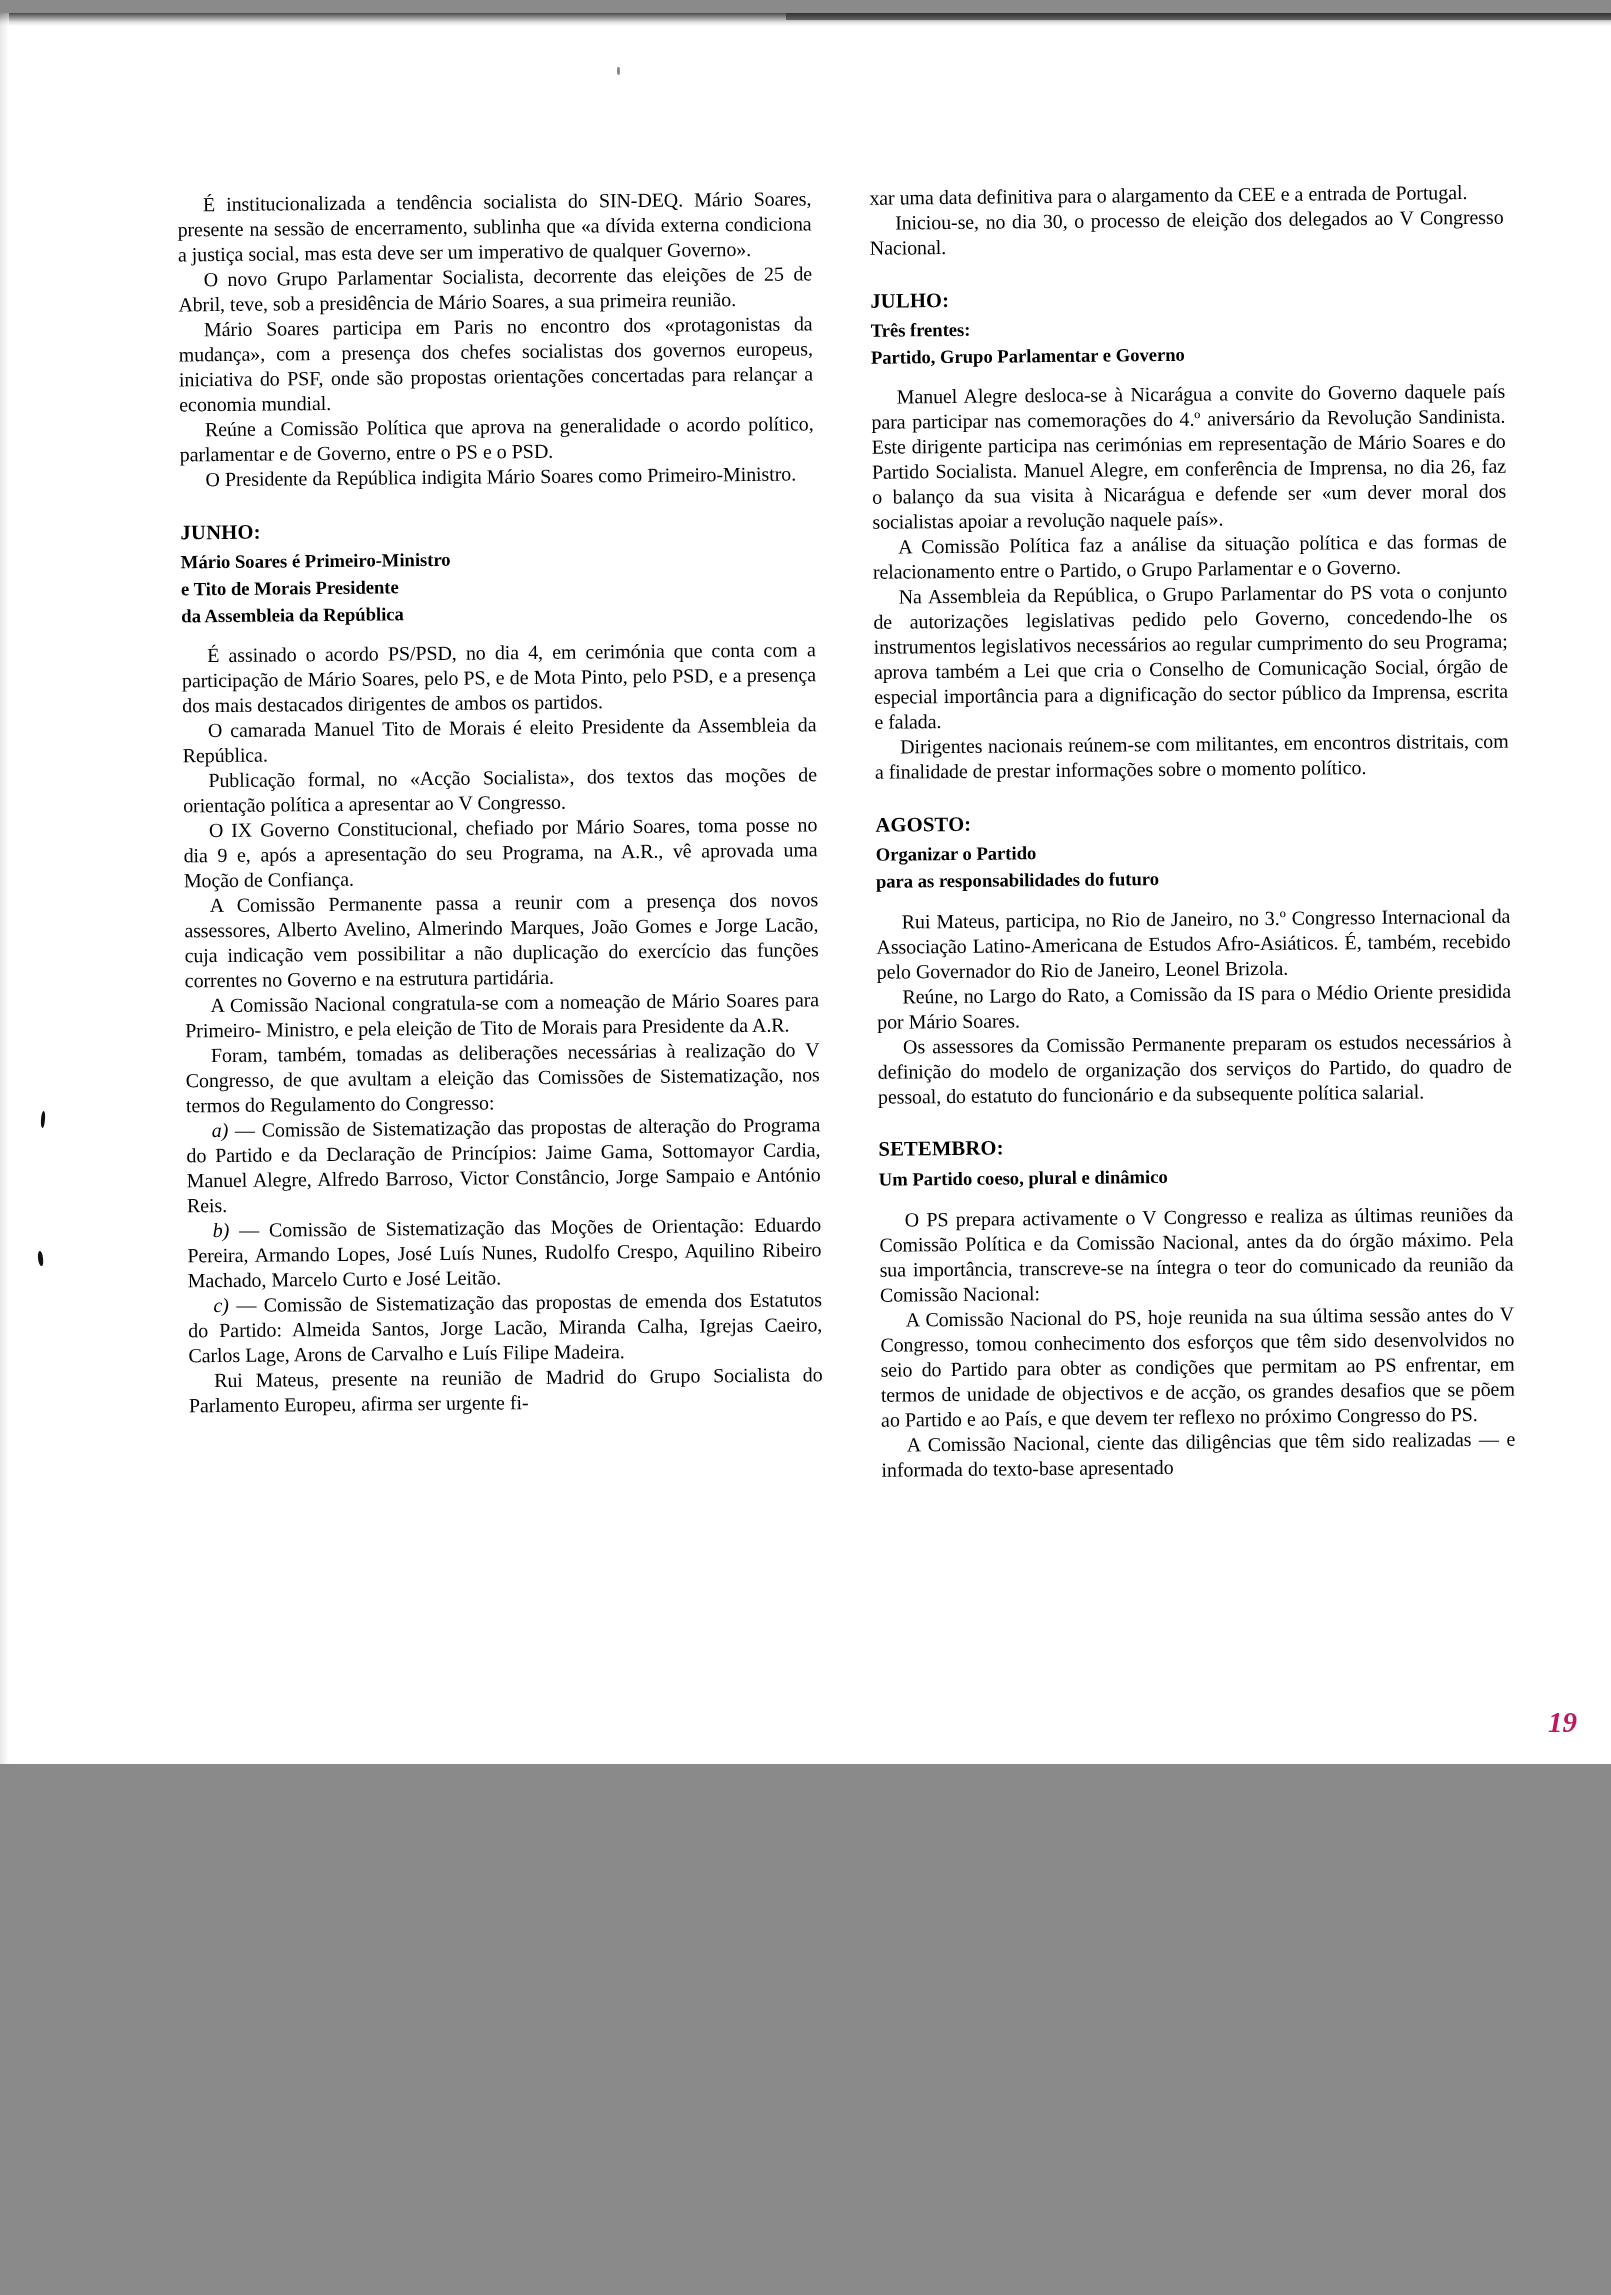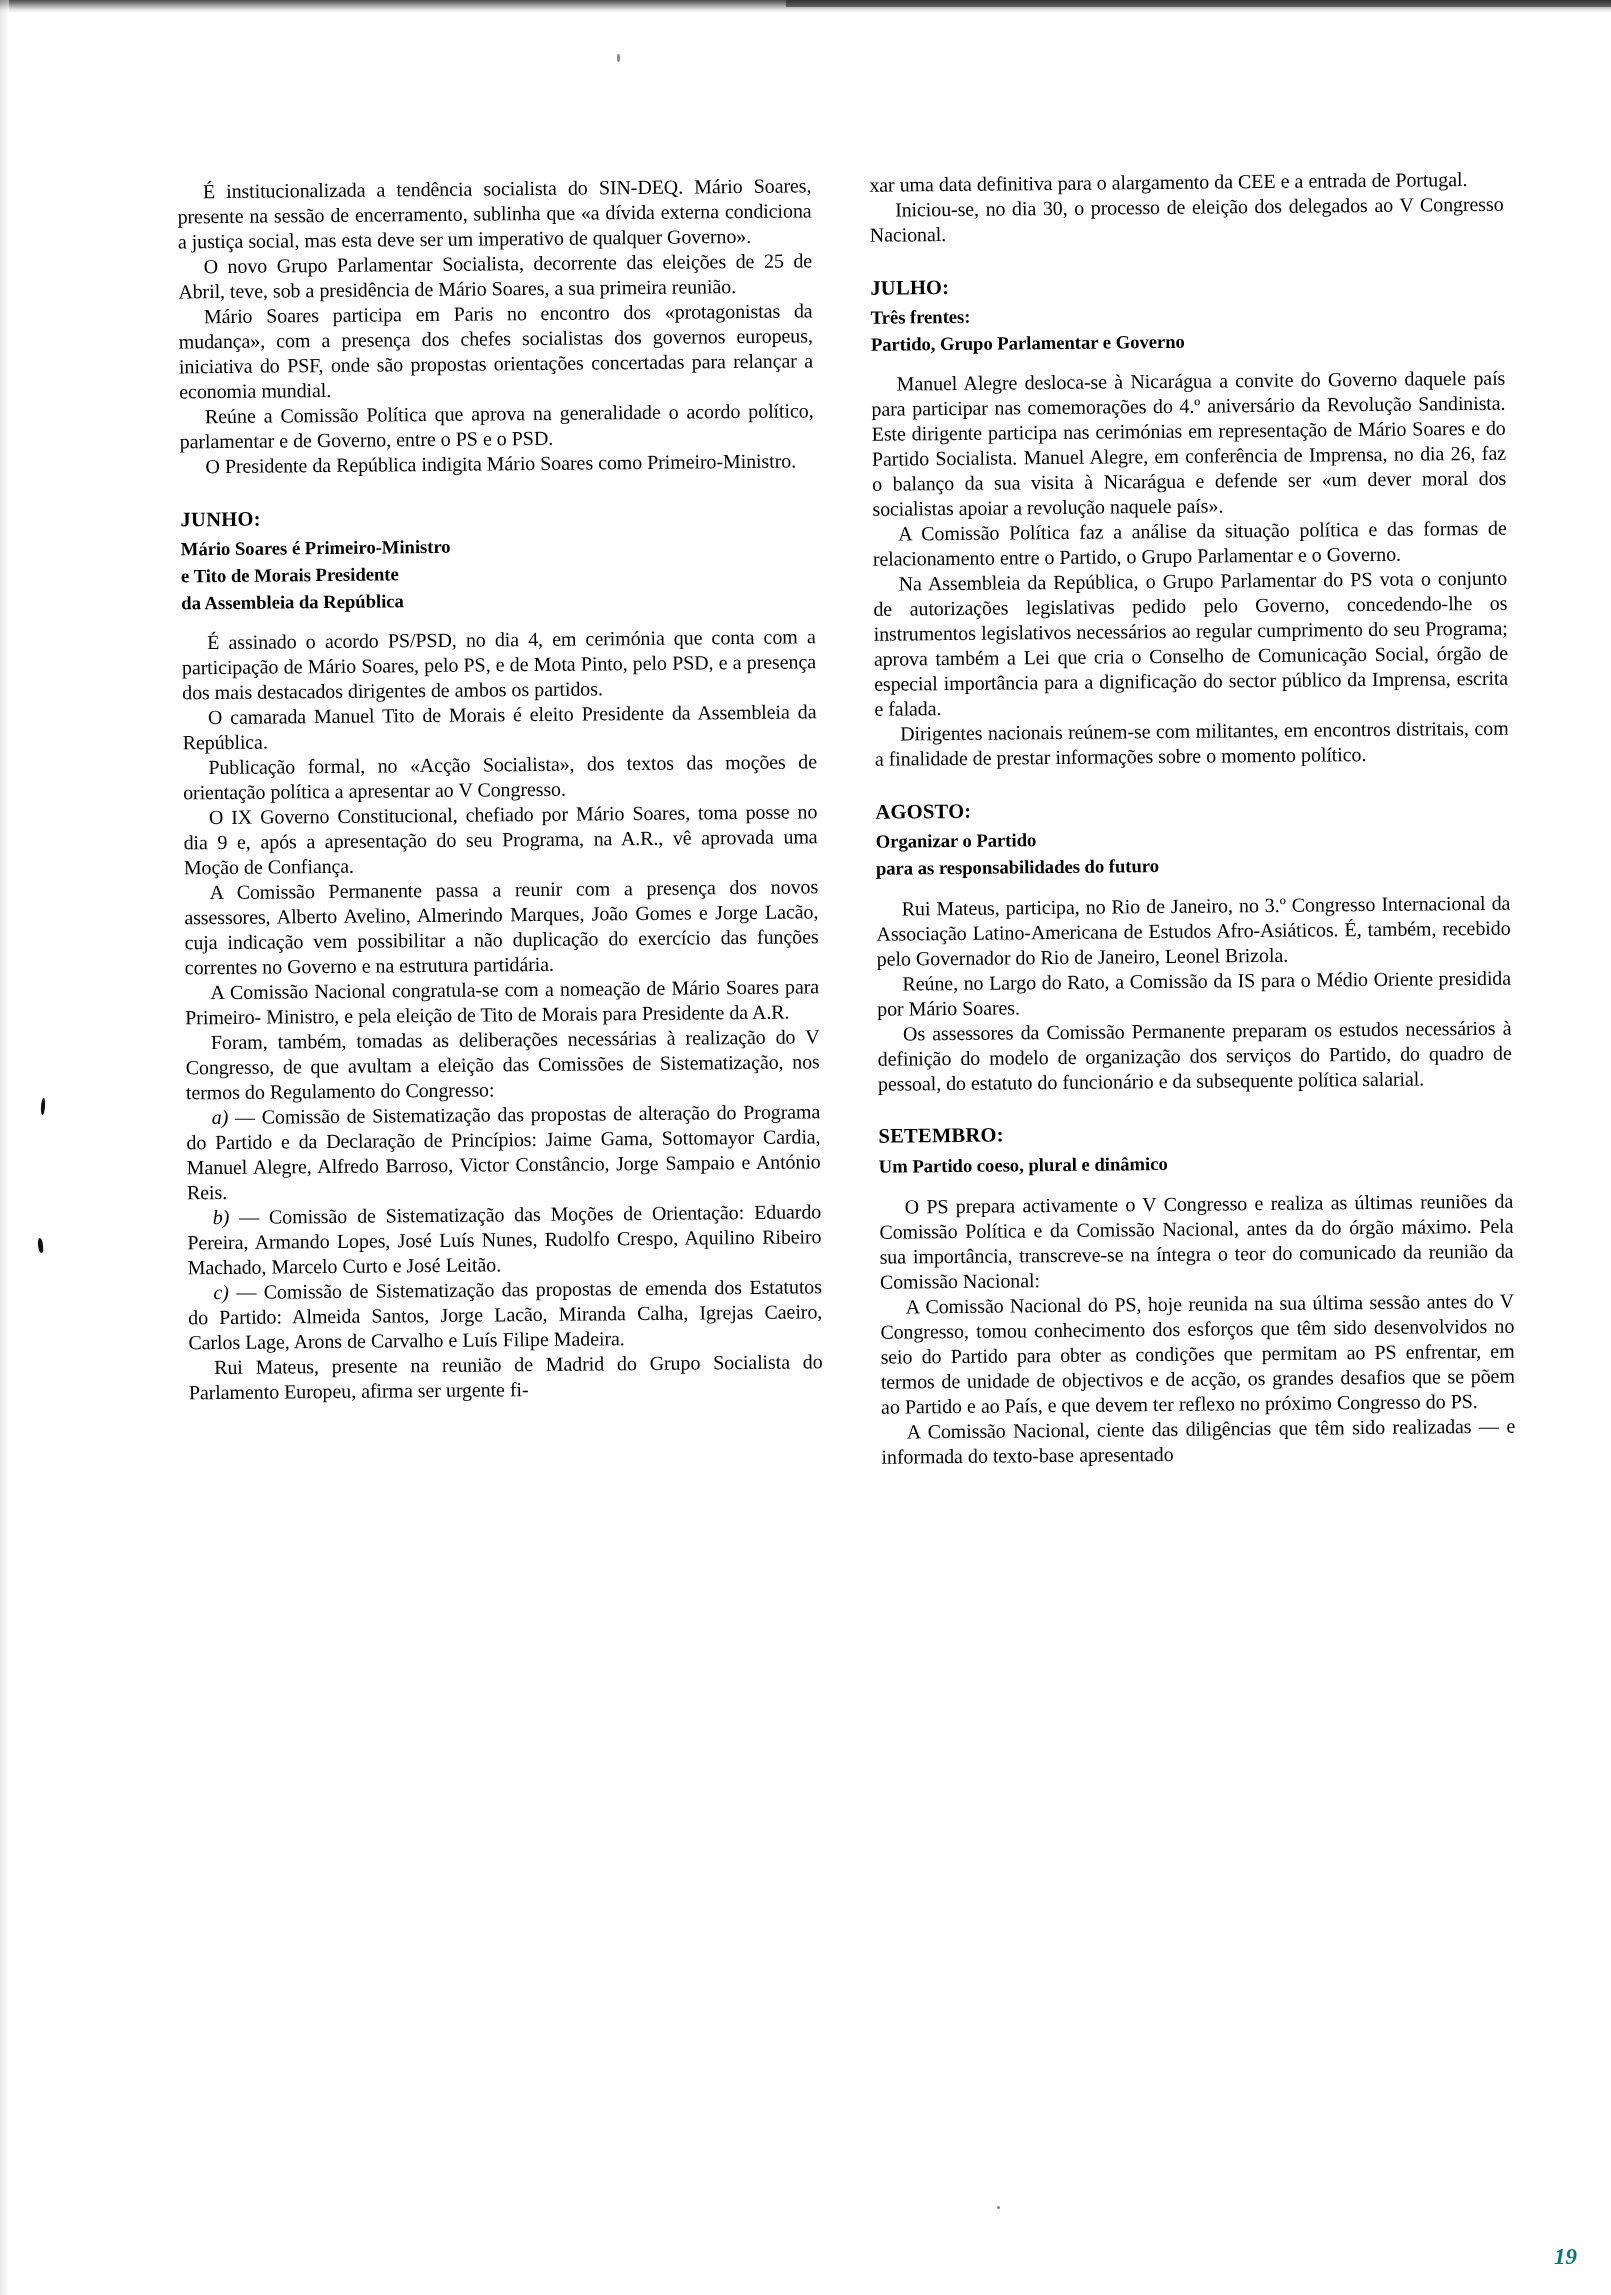--- a/index.html
+++ b/index.html
@@ -4,25 +4,26 @@
 <title>Scanned Document Page 19</title>
 <style>
   html, body {
     margin: 0;
     padding: 0;
     background: #8a8a8a;
   }
   .page {
     position: relative;
     width: 1612px;
-    height: 2295px;
+    height: 1751px;
     background: #ffffff;
     overflow: hidden;
     
     box-sizing: border-box;
+    margin-top: 13px;
   }
   
   .scan-top-edge {
     position: absolute;
     top: 0; left: 0;
     width: 1612px;
     height: 12.8px;
     background: linear-gradient(to bottom, #2a2a2a 0%, #7d7d7d 35%, #d8d8d8 70%, #ffffff 100%);
     opacity: .85;
   }
@@ -111,22 +112,22 @@
     margin-top: 27.5px;
   }
 
   .pagenum {
     position: absolute;
     right: 35px;
     bottom: 25.5px;
     font-family: "Liberation Serif", "DejaVu Serif", serif;
     font-style: italic;
     font-weight: bold;
-    font-size: 23px;
-    color: #0f766e;
+    font-size: 29px;
+    color: #be185d;
   }
 
   
   .speck {
     position: absolute;
     background: #111;
     border-radius: 45% 55% 40% 60%;
   }
   .speck-a { left: 41px;  top: 1098px; width: 4.4px;  height: 16.7px; transform: rotate(6deg); }
   .speck-b { left: 38px;  top: 1238px; width: 5.4px; height: 14.7px; transform: rotate(-4deg); }

